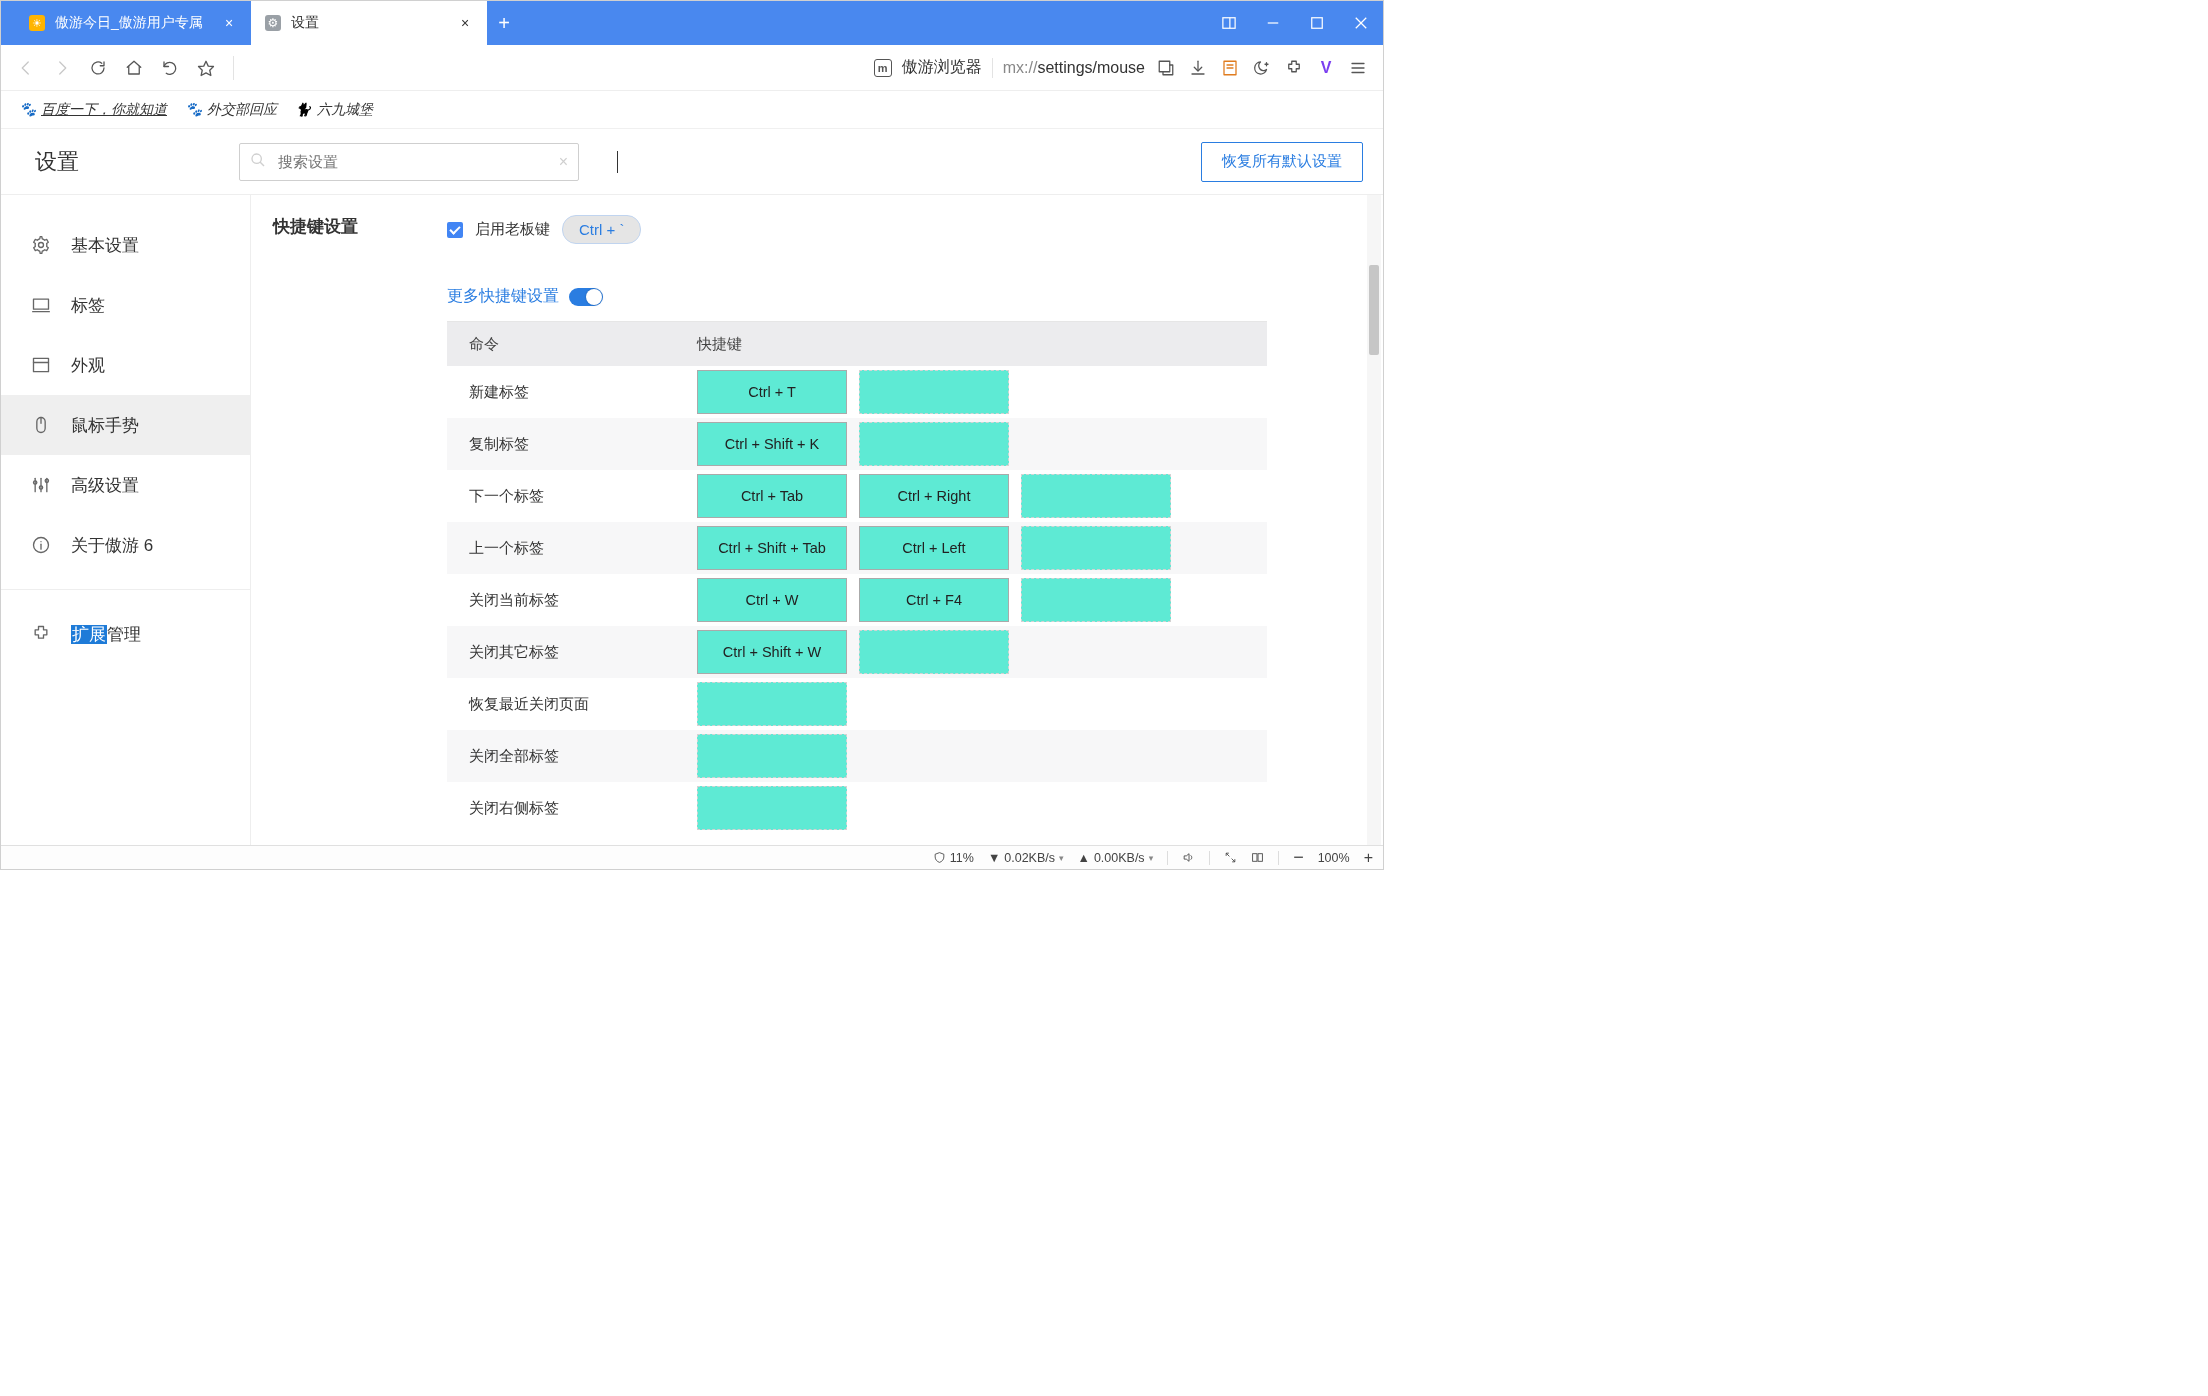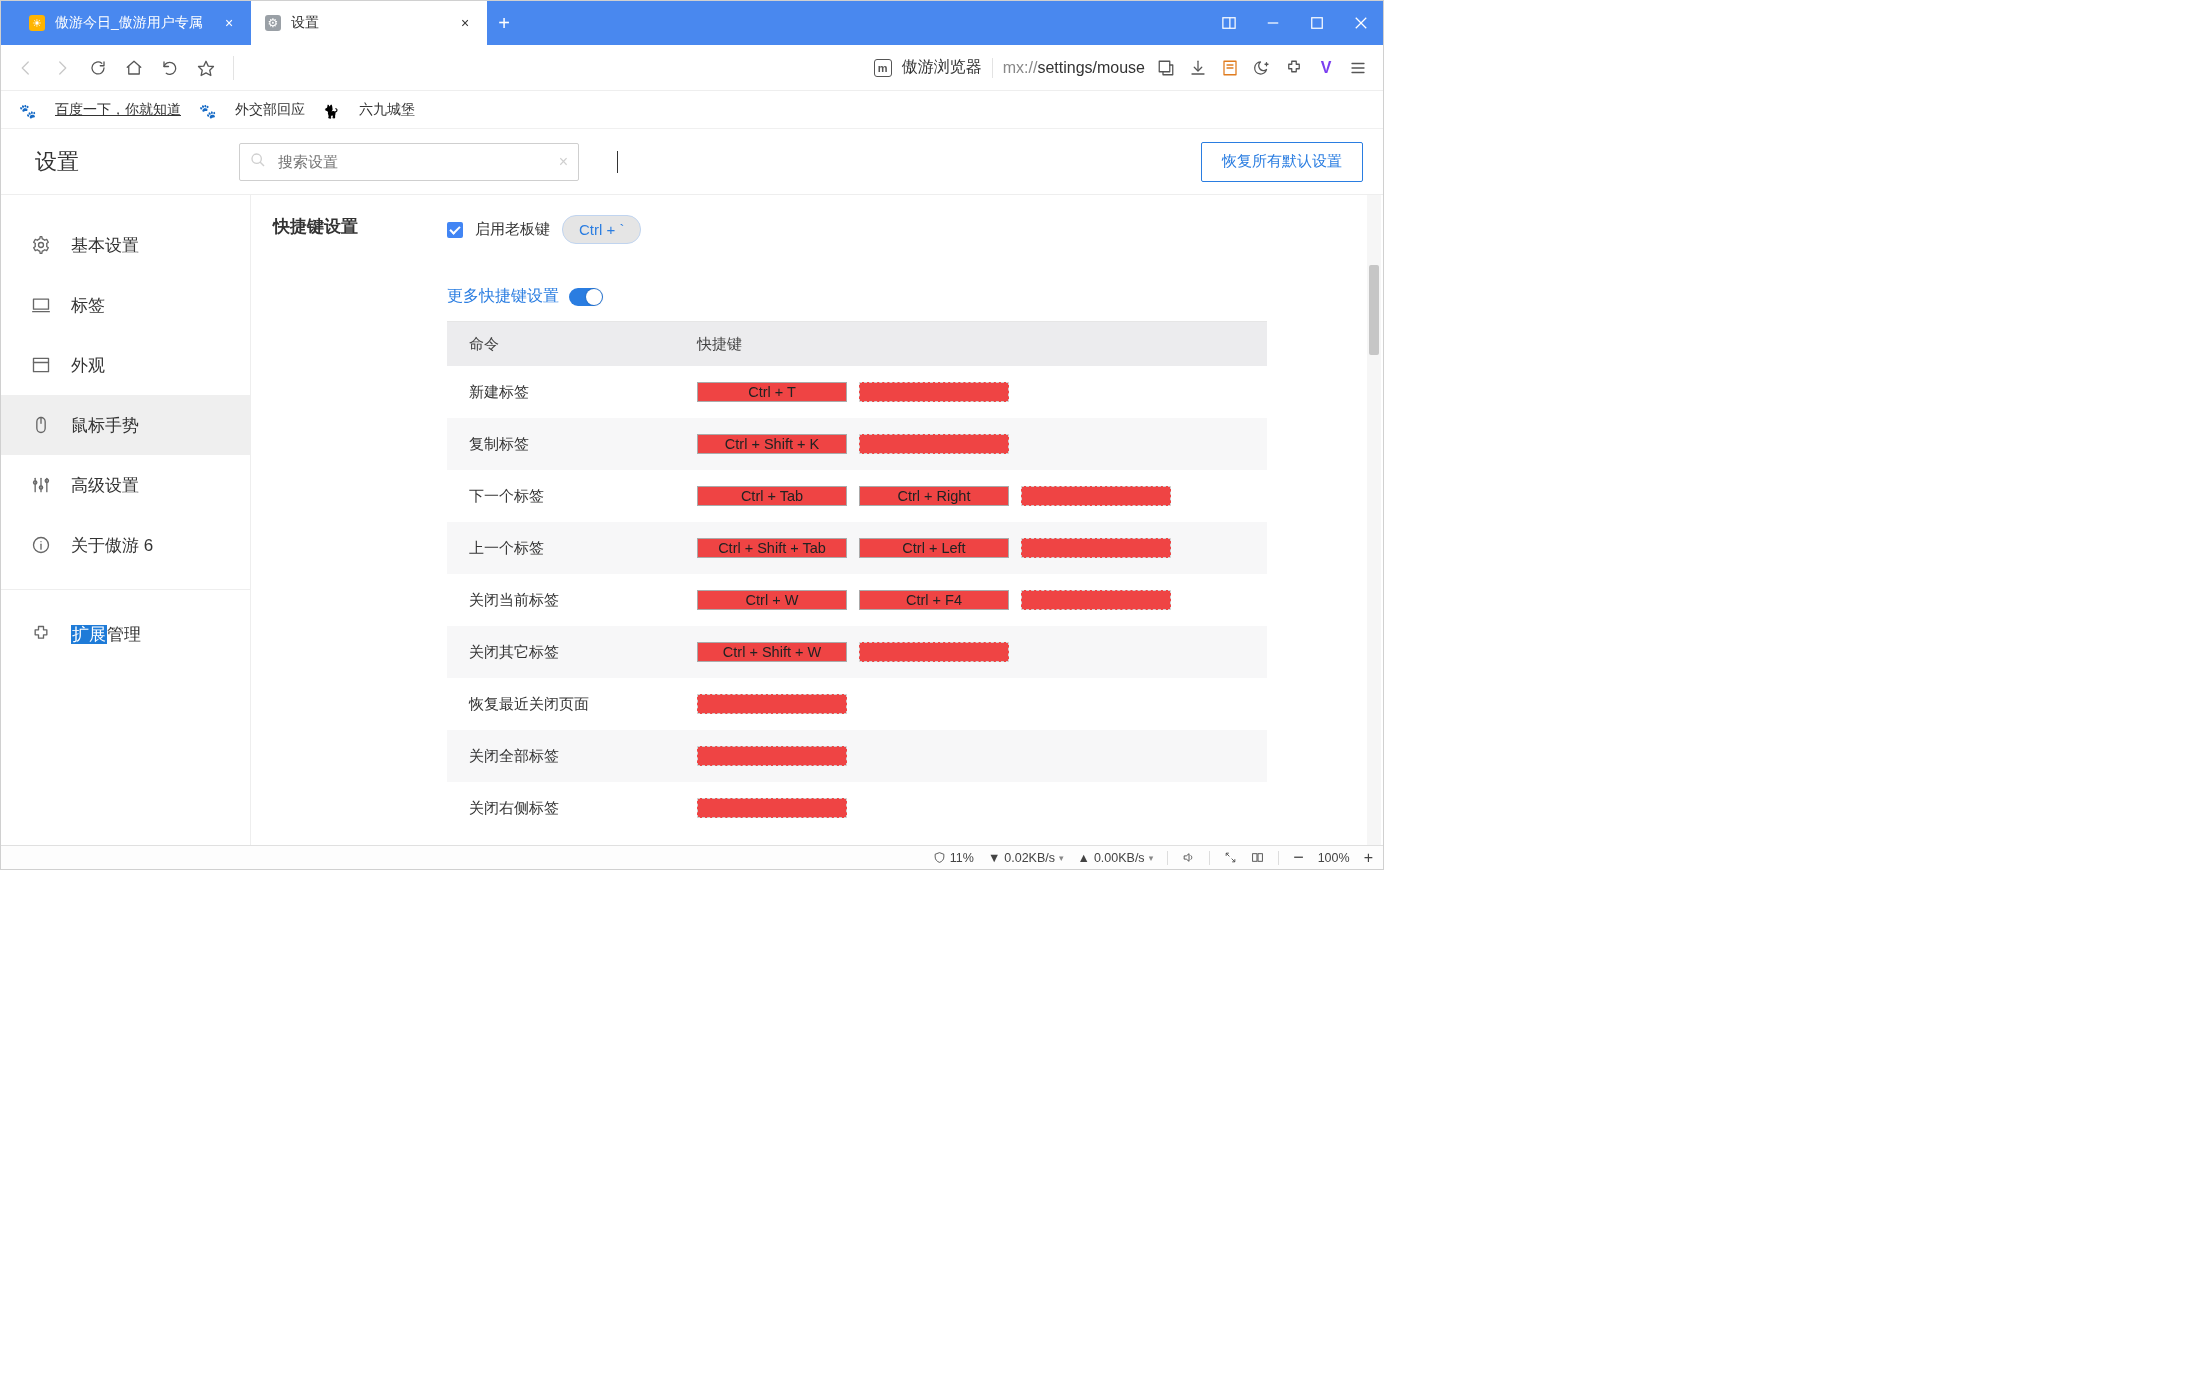--- a/index.html
+++ b/index.html
@@ -84,21 +84,21 @@
   .right-icons{display:flex;gap:2px;margin-left:auto;}
   .right-icons .nav-icon.ext{color:#e07c1f;}
   .right-icons .nav-icon.v{color:#7b3ff0;font-weight:bold;font-size:16px;}
 
   
   .bookmarkbar{
     height:38px;background:#fff;border-bottom:1px solid #f0f0f0;
     display:flex;align-items:center;gap:18px;padding:0 18px;
     font-size:14px;color:#333;
   }
-  .bookmark{display:flex;align-items:flex-end;gap:20px;}
+  .bookmark{display:flex;align-items:flex-start;gap:6px;font-style:italic;}
   .bookmark .bicon{width:16px;height:16px;font-size:14px;color:#3b7be0;}
   .bookmark .bicon.baidu::before{content:"🐾";}
   .bookmark .bicon.cat{color:#000;}
   .bookmark .bicon.cat::before{content:"🐈";font-size:13px;filter:grayscale(1) brightness(0);}
   .bookmark.underline span:last-child{text-decoration:underline;}
 
   
   .settings-header{
     height:66px;display:flex;align-items:center;
     padding:0 20px;gap:18px;border-bottom:1px solid #eee;
@@ -199,21 +199,21 @@
   .col-cmd{width:250px;padding-left:22px;}
   .col-keys{flex:1;display:flex;gap:12px;align-items:center;}
   .st-row{
     display:flex;height:52px;align-items:center;
     border-bottom:none;
   }
   .st-row:nth-child(odd){background:#f7f7f8;}
   .st-row:nth-child(even){background:#fff;}
   .st-row:first-of-type{background:#fff;}
   .keychip{
-    width:150px;height:20px;border:1px solid #aaa;background:#ef4444;
+    width:150px;height:44px;border:1px solid #aaa;background:#5eead4;
     display:flex;align-items:center;justify-content:center;
     font-size:14.5px;color:#222;
   }
   .keychip.empty{
     border:1px dashed #d3d3d3;color:transparent;
   }
 
   
   .statusbar{
     position:absolute;left:0;right:0;bottom:0;height:24px;

